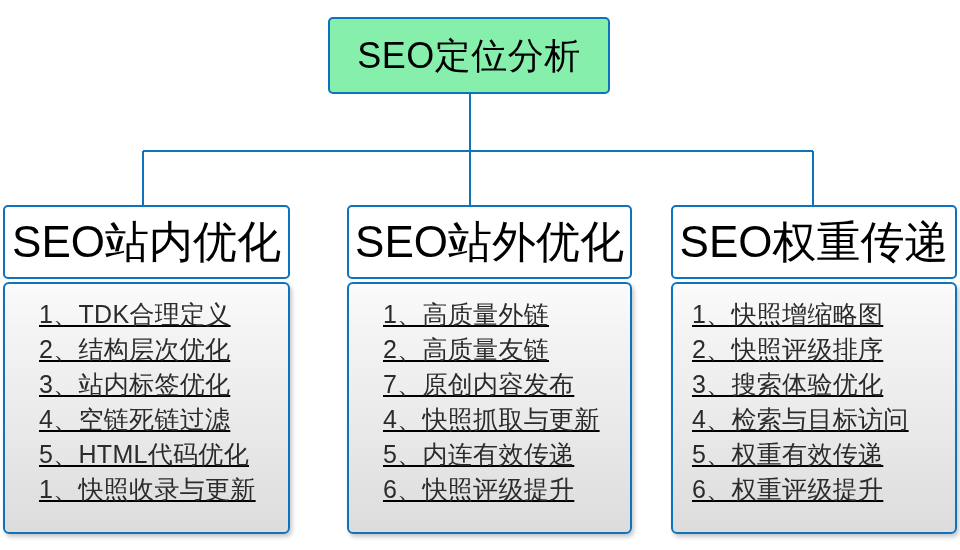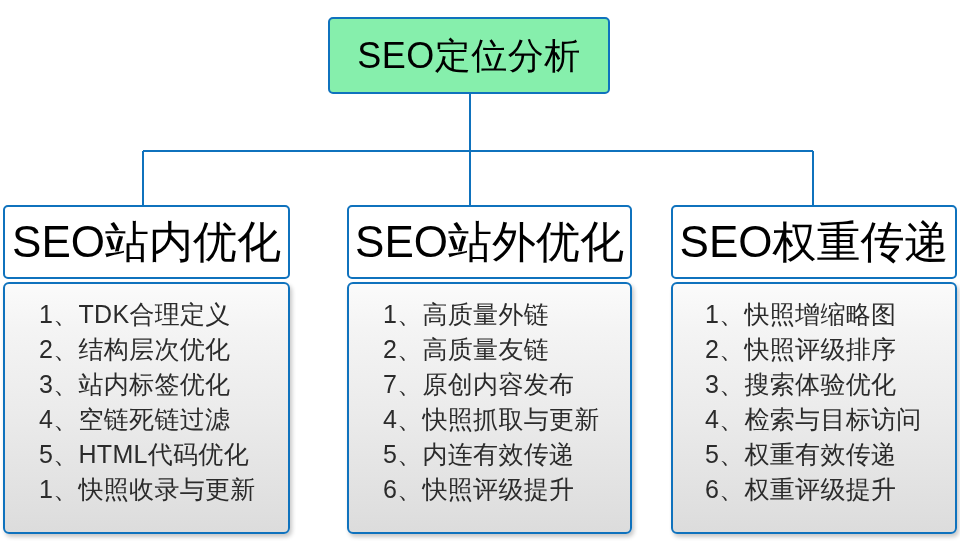--- a/index.html
+++ b/index.html
@@ -89,22 +89,23 @@
     background: linear-gradient(to bottom, #fbfbfb 0%, #f4f4f4 18%, #ebebeb 52%, #e0e0e0 88%, #dcdcdc 100%);
     box-shadow: 2px 3px 4px rgba(0, 0, 0, 0.22);
     padding: 13px 0 0 0;
     overflow: hidden;
   }
 
   .item-list {
     list-style: none;
     margin: 0;
     padding: 0 0 0 34px;
+    text-decoration: underline;
   }
-  .col-3 .item-list { padding-left: 32px; }
+  .col-3 .item-list { padding-left: 19px; }
 
   .item-list li {
     font-size: 25px;
     line-height: 35px;
     color: #2b2b2b;
     white-space: nowrap;
     letter-spacing: 0.3px;
   }
 </style>
 </head>

